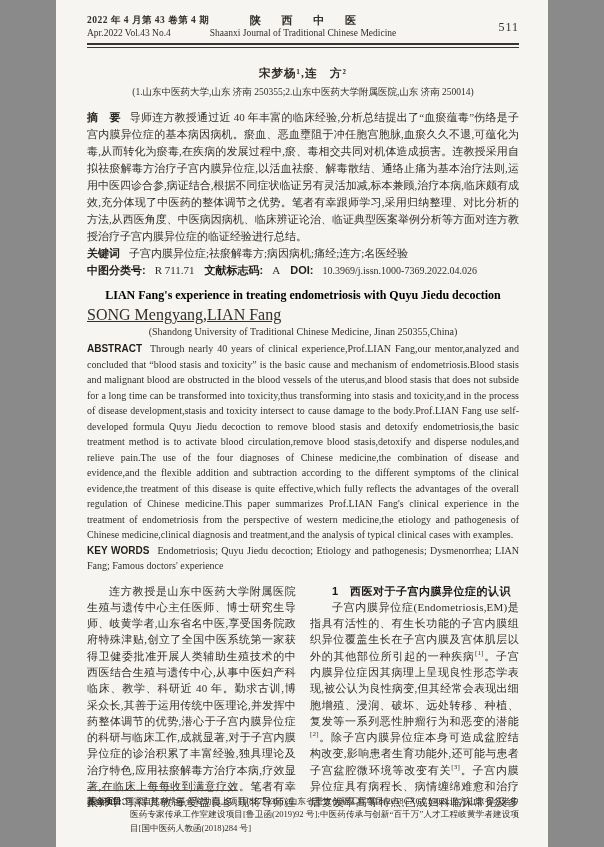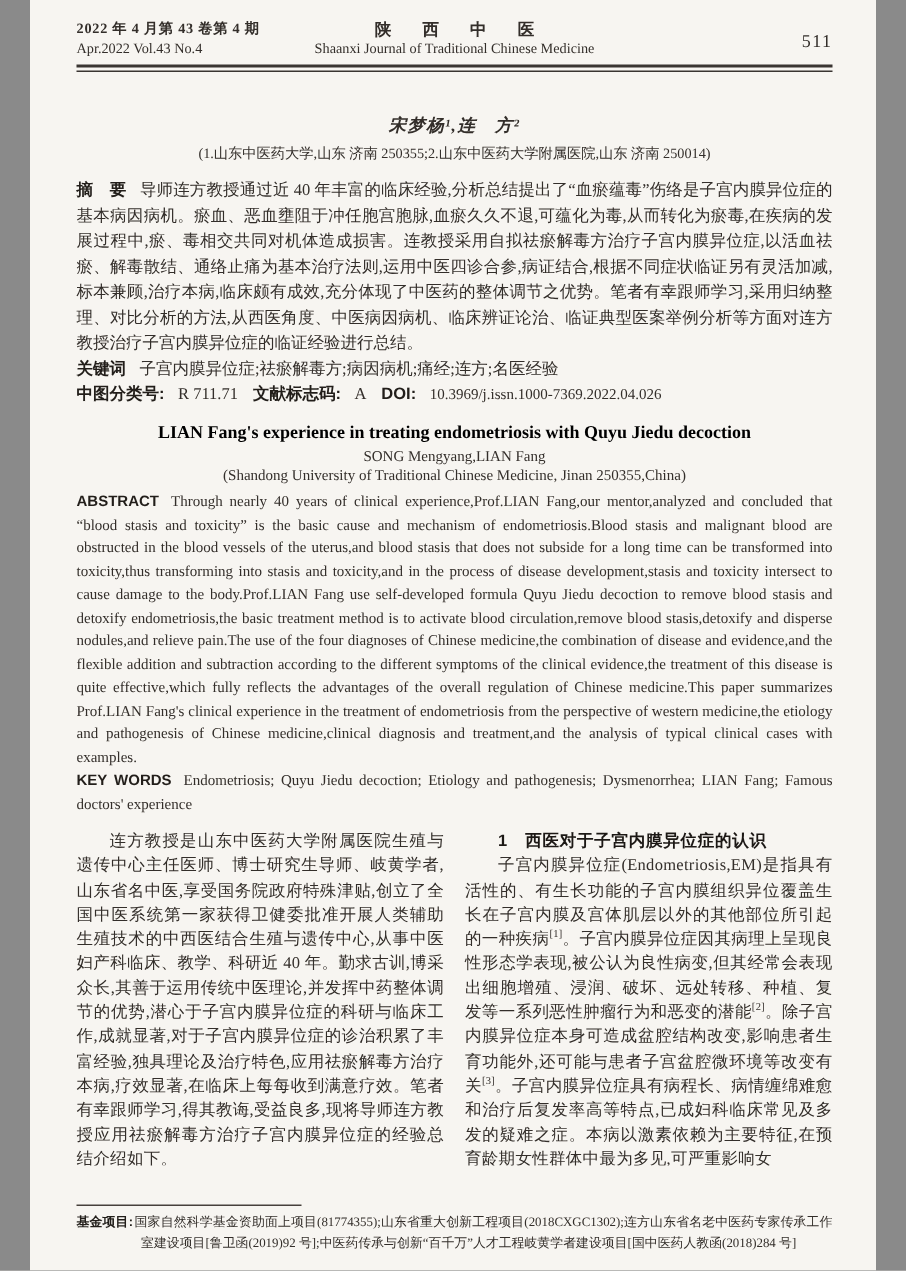--- a/index.html
+++ b/index.html
@@ -1,46 +1,46 @@
 <!DOCTYPE html>
 <html><head>
 <meta charset="utf-8">
 <style>
   html,body{margin:0;padding:0;background:#8a8a8a;}
   .page{
-    width:564px;height:847px;margin:0 auto;box-sizing:border-box;
+    width:492px;height:847px;margin:0 auto;box-sizing:border-box;
     background:#f7f5f1;color:#332e2a;position:relative;overflow:hidden;
     padding:10px 29px 10px 31px;
     font-family:"Liberation Serif","DejaVu Serif",serif;
   }
   
   .hdr{display:grid;grid-template-columns:1fr auto 1fr;align-items:start;margin-top:4px;}
   .hdr-left{font-size:9.5px;line-height:13px;}
   .hdr-left .cn{font-weight:bold;letter-spacing:.5px;}
   .hdr-center{text-align:center;font-size:9.5px;line-height:13px;}
   .hdr-center .cn{font-weight:bold;font-size:11px;letter-spacing:9px;text-indent:9px;}
   .hdr-right{text-align:right;font-size:12px;padding-top:6px;letter-spacing:1px;}
   .hdr-rule{margin-top:3px;height:2px;border-top:2px solid #3a3532;border-bottom:1px solid #3a3532;}
   
   .title-cn{
     margin-top:22px;text-align:center;font-size:20px;font-weight:bold;color:#1c1815;
     font-family:"Liberation Sans","DejaVu Sans",sans-serif;letter-spacing:2px;
   }
-  .authors-cn{margin-top:28px;text-align:center;font-size:11.5px;font-weight:bold;letter-spacing:1px;font-style:italic;}
+  .authors-cn{margin-top:18px;text-align:center;font-size:11.5px;font-weight:bold;letter-spacing:1px;}
   .affil-cn{margin-top:5px;text-align:center;font-size:9.5px;}
   
   .abs-cn{margin-top:10px;font-size:11px;line-height:17px;text-align:justify;}
   .lbl{font-weight:bold;font-family:"Liberation Sans","DejaVu Sans",sans-serif;margin-right:9px;color:#221e1a;}
   .kw-line{font-size:11px;line-height:17px;}
   .clc-line{font-size:11px;line-height:17px;}
   .clc-line .val{margin-right:10px;}
   .clc-line .doi{font-size:10px;}
   
   .title-en{margin-top:9px;text-align:center;font-size:12px;font-weight:bold;color:#000000;}
-  .authors-en{margin-top:3px;text-align:center;font-size:10px;}
+  .authors-en{margin-top:3px;text-align:left;font-size:16px;text-decoration:underline;}
   .affil-en{margin-top:2px;text-align:center;font-size:10px;}
   .abs-en{margin-top:4px;font-size:10px;line-height:15.5px;text-align:justify;}
   .abs-en .lbl,.kw-en .lbl{margin-right:8px;}
   .kw-en{font-size:10px;line-height:15.5px;text-align:justify;}
   
   .cols{display:flex;gap:14px;margin-top:9px;max-height:224px;overflow:hidden;}
   .col{flex:1 1 0;font-size:11px;line-height:16.3px;text-align:justify;letter-spacing:.2px;}
   .col p{margin:0;text-indent:2em;}
   .sec-h{
     font-weight:bold;color:#1c1815;text-indent:0;margin:0 0 1px 0;

